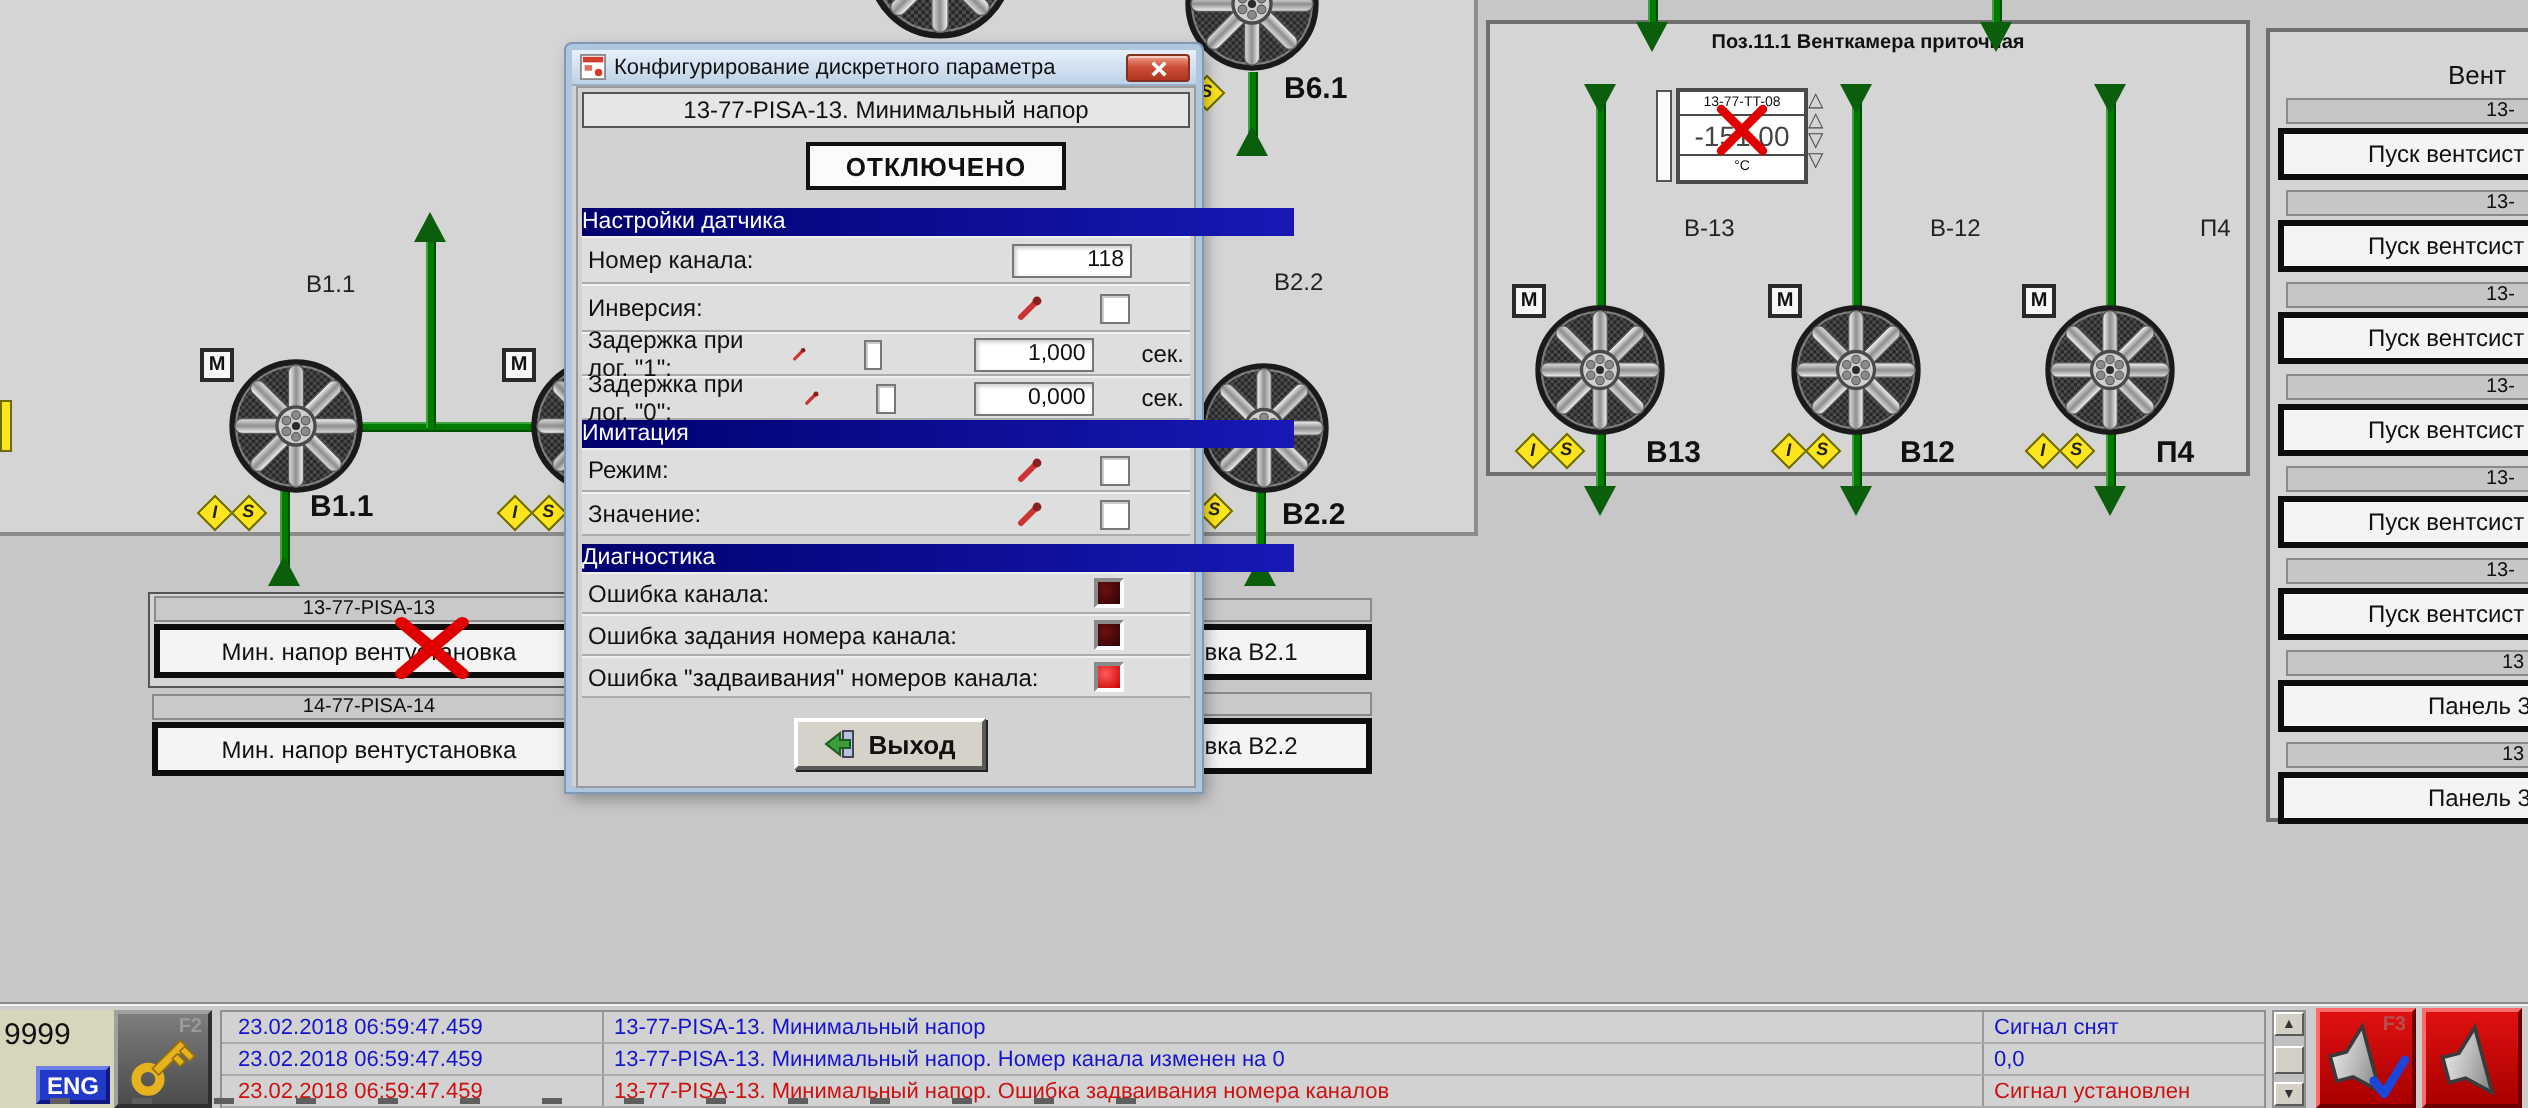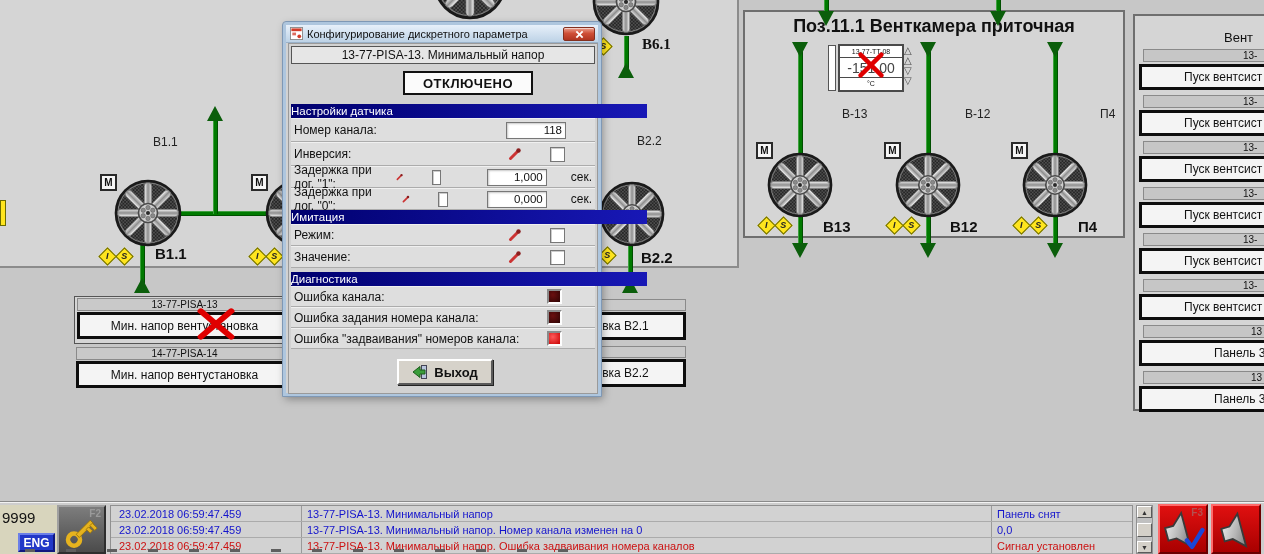--- a/index.html
+++ b/index.html
@@ -29,21 +29,21 @@
   .grp-head { background:#c9c9c9; border:1px solid #8a8a8a; font-size:10px; color:#111;
               display:flex; align-items:center; justify-content:center; position:absolute; }
   .grp-btn  { background:#f4f4f4; border:3px solid #0d0d0d; font-size:12px; color:#111;
               display:flex; align-items:center; justify-content:center; position:absolute; white-space:nowrap; overflow:hidden; }
   .sel-wrap { position:absolute; border:1px solid #555; background:#d5d5d5; z-index:20; }
   .grp-plain { position:absolute; z-index:20; }
   .redx { position:absolute; z-index:25; pointer-events:none; }
 
   
   .vent-panel { left:743px; top:10px; width:382px; height:228px; background:#d5d5d5; border:2px solid #6f6f6f; z-index:1; }
-  .vent-title { position:absolute; left:0; right:0; top:4px; text-align:center; font-size:18px; font-weight:bold; color:#111; }
+  .vent-title { position:absolute; left:0; right:0; top:4px; text-align:center; font-size:10px; font-weight:bold; color:#111; }
   .ind-box { position:absolute; background:#fff; border:2px solid #4a4a4a; }
   .ind-row { border-bottom:1px solid #4a4a4a; display:flex; align-items:center; justify-content:center; }
   .spin { position:absolute; display:flex; flex-direction:column; }
   .spin div { font-size:10px; line-height:10px; color:#4a4a4a; cursor:pointer; }
 
   
   .right-panel { left:1133px; top:14px; width:292px; height:397px; background:#d5d5d5; border:2px solid #6f6f6f; z-index:30; }
   .rp-title { position:absolute; left:89px; top:14px; font-size:13px; color:#111; white-space:nowrap; }
   .rp-head { position:absolute; left:8px; width:276px; height:13px; background:#c6c6c6; border:1px solid #8a8a8a;
              font-size:10px; color:#111; display:flex; align-items:center; padding-left:99px; white-space:nowrap; }
@@ -216,21 +216,21 @@
       </div>
     <div class="dia" style="left:597px; top:40px;">
         <span>S</span>
       </div>
     <div class="dia" style="left:601px; top:249px;">
         <span>S</span>
       </div>
 
     <div class="lbl-sm" style="left:153px; top:135px;">B1.1</div>
     <div class="lbl-big" style="left:155px; top:245px;">B1.1</div>
-    <div class="lbl-big" style="left:642px; top:36px;font-family:Liberation Serif, serif;">B6.1</div>
+    <div class="lbl-big" style="left:642px; top:36px;">B6.1</div>
     <div class="lbl-sm" style="left:637px; top:134px;">B2.2</div>
     <div class="lbl-big" style="left:641px; top:249px;">B2.2</div>
   </div>
 
   <div class="sel-wrap" style="left:74px; top:296px; width:221px; height:48px;">
     <div class="grp-head" style="left:2px; top:1px; width:215px; height:13px;">
       <span>13-77-PISA-13</span>
     </div>
     <div class="grp-btn" style="left:2px; top:15px; width:215px; height:27px;">
       <span>Мин. напор вентустановка</span>
@@ -517,21 +517,21 @@
         </g>
       </svg>
     </div>
 
     <div class="msg-area">
       <div class="col-sep" style="left:190px;"></div>
       <div class="col-sep" style="left:880px;"></div>
       <div class="msg-row" style="top:0;" data-color="blue">
         <span class="msg-time">23.02.2018 06:59:47.459</span>
         <span class="msg-text">13-77-PISA-13. Минимальный напор</span>
-        <span class="msg-status">Панель снят</span>
+        <span class="msg-status">Сигнал снят</span>
       </div>
       <div class="msg-row" style="top:16px;" data-color="blue">
         <span class="msg-time">23.02.2018 06:59:47.459</span>
         <span class="msg-text">13-77-PISA-13. Минимальный напор. Номер канала изменен на 0</span>
         <span class="msg-status">0,0</span>
       </div>
       <div class="msg-row" style="top:32px;" data-color="red">
         <span class="msg-time">23.02.2018 06:59:47.459</span>
         <span class="msg-text">13-77-PISA-13. Минимальный напор. Ошибка задваивания номера каналов</span>
         <span class="msg-status">Сигнал установлен</span>

